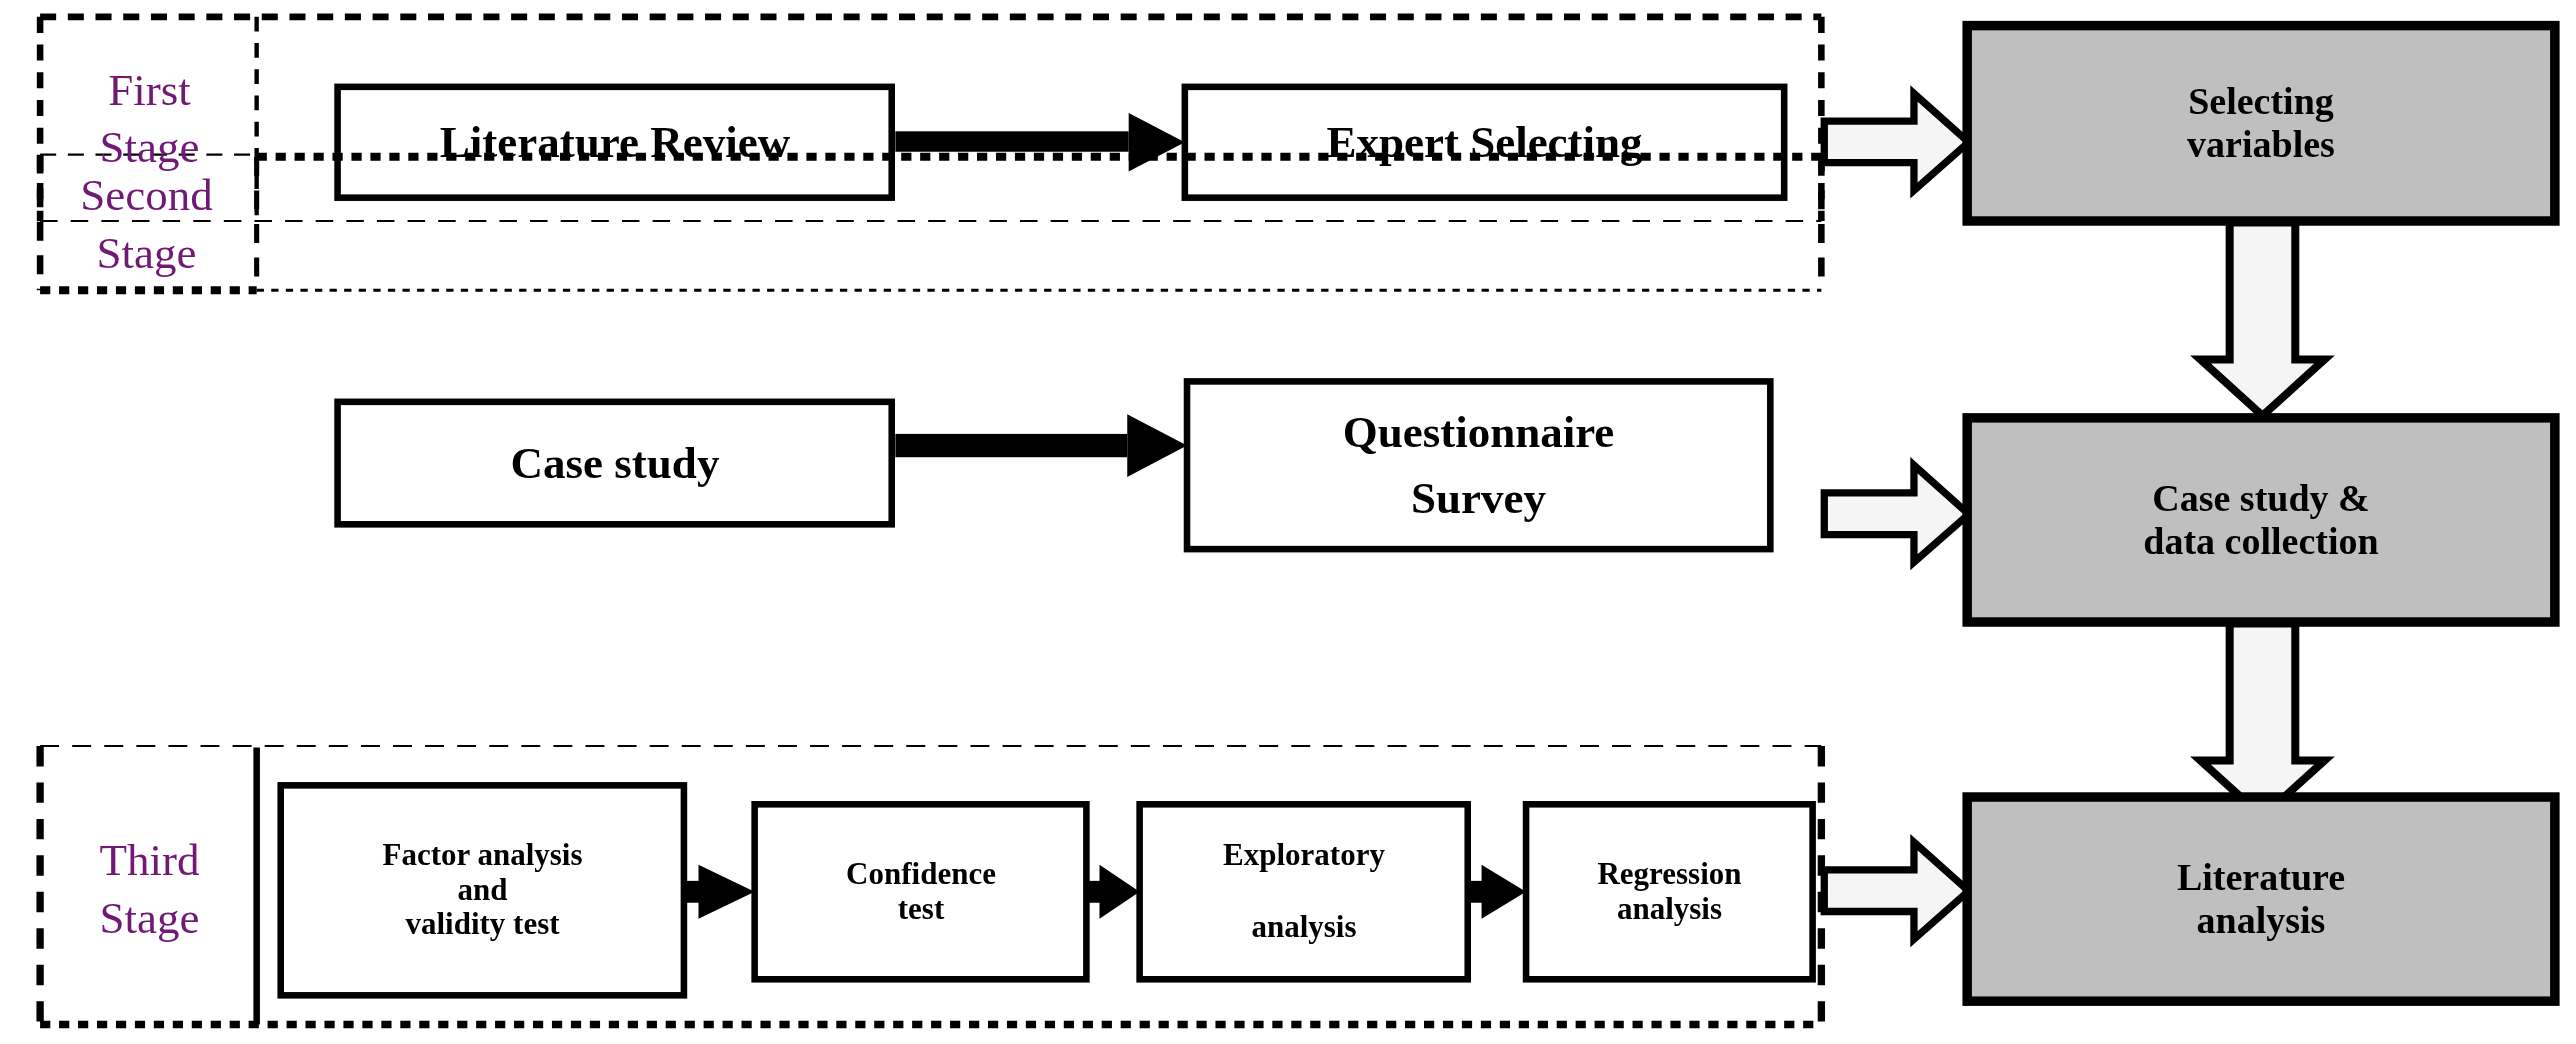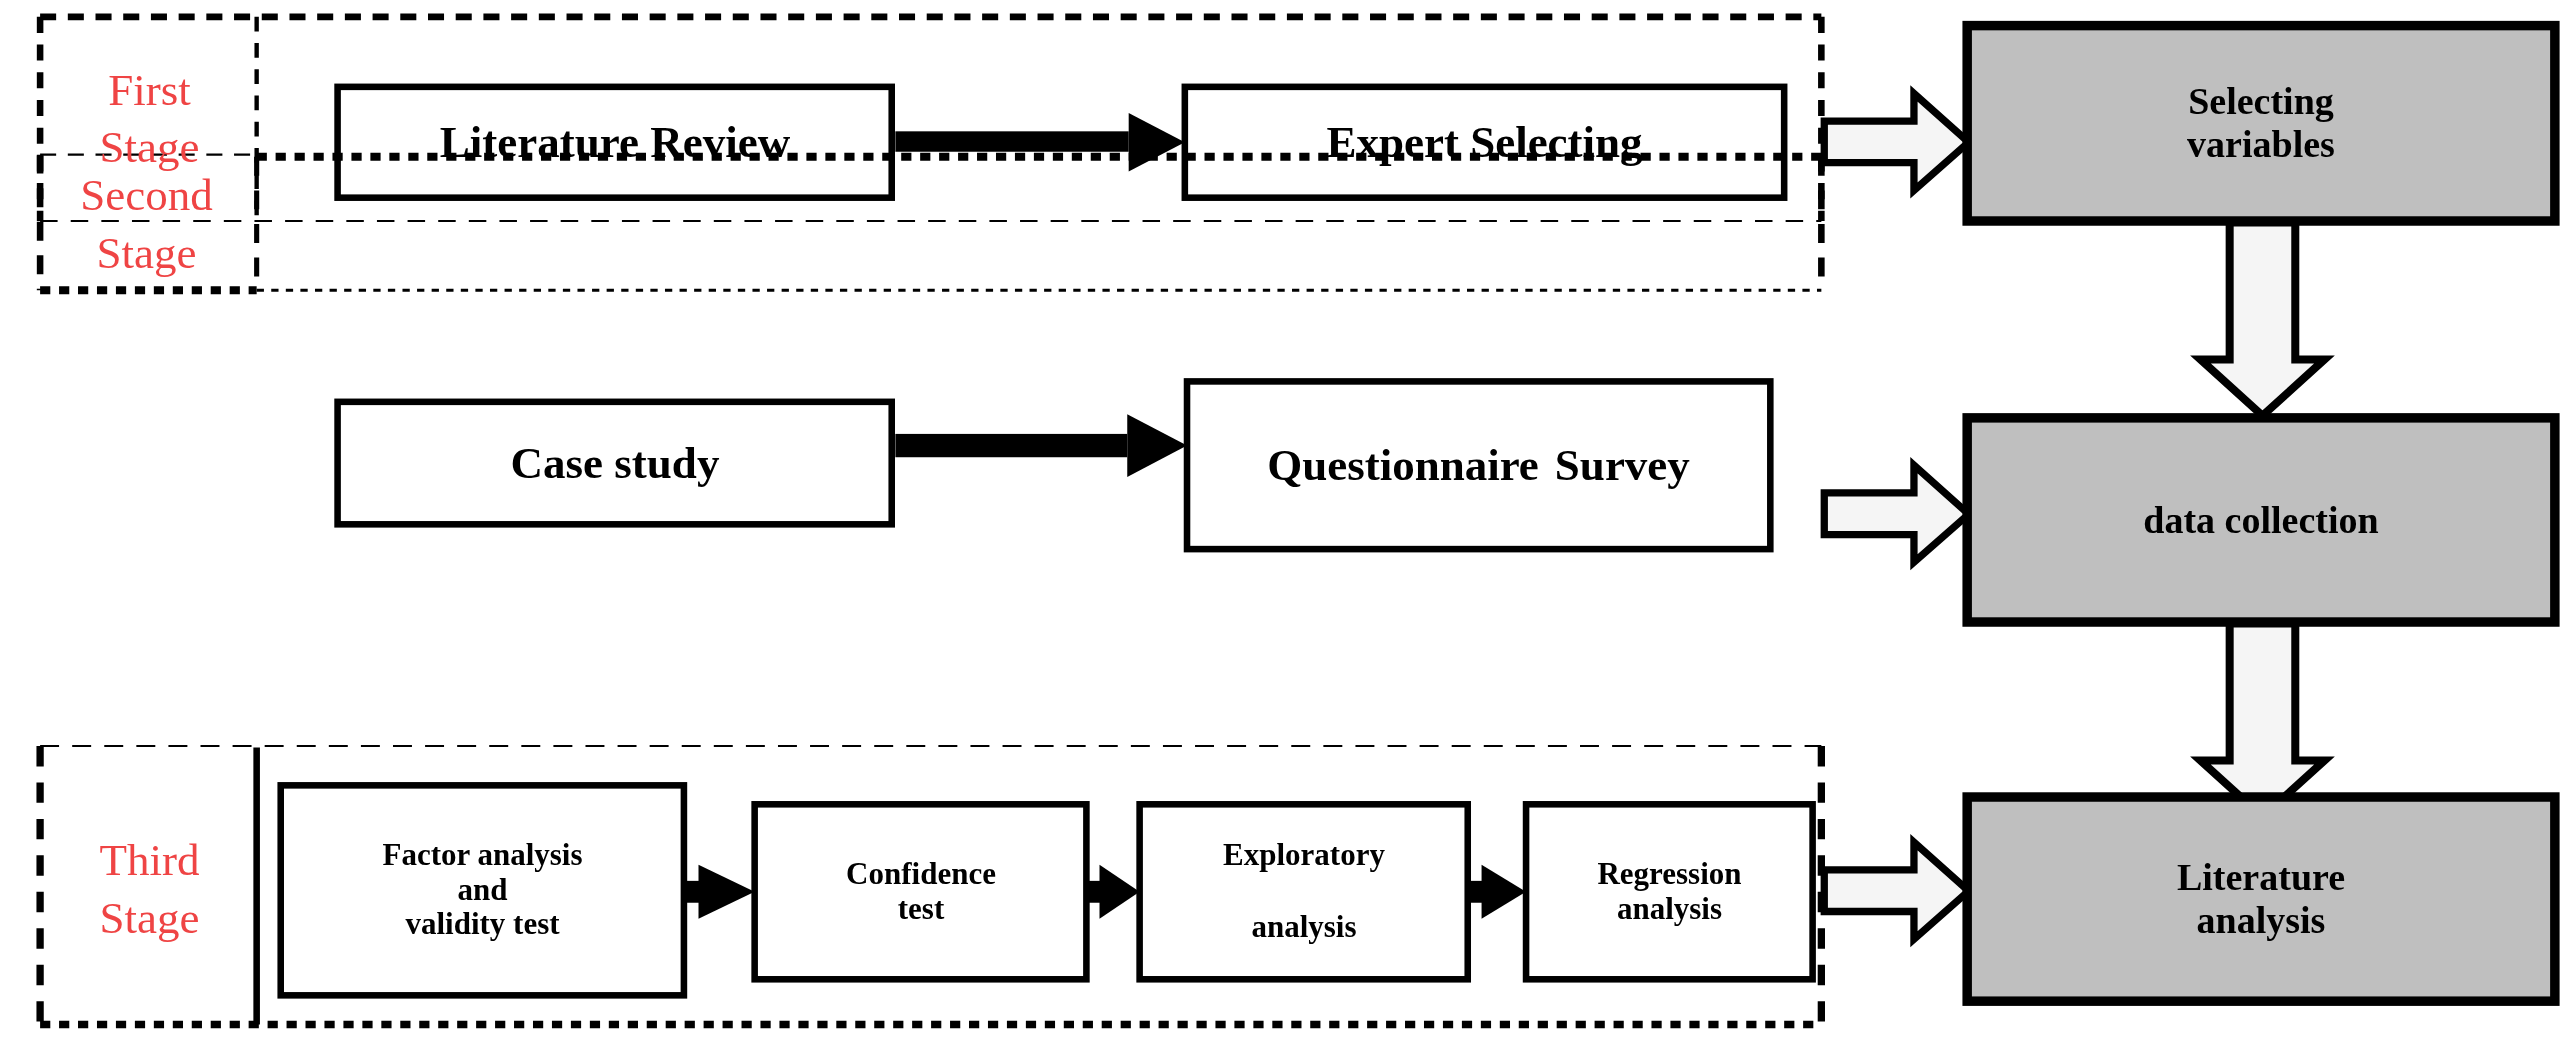--- a/index.html
+++ b/index.html
@@ -10,21 +10,21 @@
 
   .node-text{
     position:absolute;display:flex;align-items:center;justify-content:center;
     text-align:center;font-family:"Liberation Serif","DejaVu Serif",serif;
     font-weight:700;color:#000000;line-height:1.12;pointer-events:none;
   }
   .stage-label{
     position:absolute;display:flex;flex-direction:column;align-items:center;
     justify-content:center;text-align:center;
     font-family:"Liberation Serif","DejaVu Serif",serif;
-    font-weight:400;color:#ef4444;font-size:45px;line-height:1.28;
+    font-weight:400;color:#701a75;font-size:45px;line-height:1.28;
   }
   .fs-big{font-size:45px;}
   .fs-small{font-size:31px;}
   .fs-gray{font-size:38px;}
 </style>
 </head>
 <body>
 
 <div id="stage">
 
@@ -152,26 +152,27 @@
 
   <div class="node-text fs-big" style="left:338px;top:87px;width:554px;height:111px;">Literature Review</div>
   <div class="node-text fs-big" style="left:1185px;top:87px;width:599px;height:111px;">Expert Selecting</div>
 
   <div class="node-text fs-gray" style="left:1967px;top:25.5px;width:588px;height:195px;flex-direction:column;">
     <span>Selecting</span>
     <span>variables</span>
   </div>
 
   <div class="node-text fs-big" style="left:338px;top:402px;width:554px;height:122px;">Case study</div>
-  <div class="node-text fs-big" style="left:1187px;top:381px;width:583px;height:168px;flex-direction:row;gap:16px;">
+  <div class="node-text fs-big" style="left:1187px;top:381px;width:583px;height:168px;flex-direction:column;gap:16px;">
     <span>Questionnaire</span>
     <span>Survey</span>
   </div>
 
   <div class="node-text fs-gray" style="left:1967px;top:418px;width:588px;height:204px;flex-direction:column;">
+    <span>Case study &amp;</span>
     <span>data collection</span>
   </div>
 
   <div class="node-text fs-small" style="left:281px;top:785px;width:403px;height:210px;flex-direction:column;">
     <span>Factor analysis</span>
     <span>and</span>
     <span>validity test</span>
   </div>
 
   <div class="node-text fs-small" style="left:755px;top:804px;width:332px;height:175px;flex-direction:column;">

